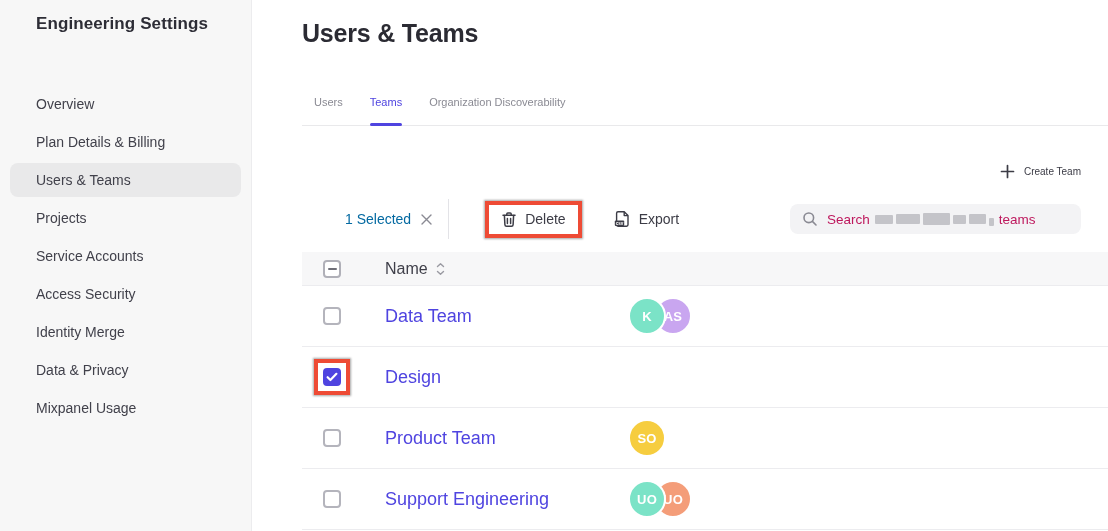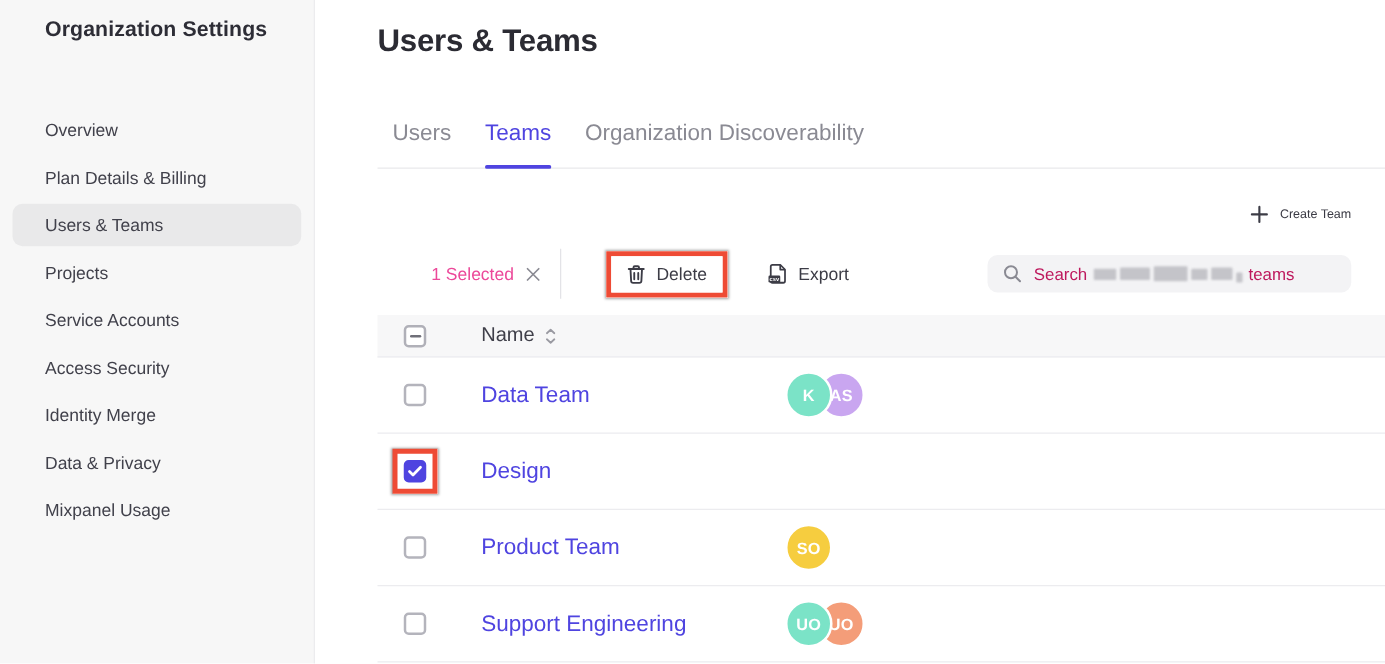--- a/index.html
+++ b/index.html
@@ -15,32 +15,32 @@
   .nav-item { height:34px; margin:0 10px 4px 10px; padding-left:26px; display:flex; align-items:center;
               font-size:14px; color:#41414b; border-radius:8px; cursor:pointer; }
   .nav-item.selected { background:#e9e9ea; }
 
   
   .main { position:absolute; left:252px; top:0; right:0; height:531px; }
   .page-title { position:absolute; top:19px; left:50px; font-size:25px; font-weight:700; color:#2b2b33; letter-spacing:-.2px; }
 
   .tabbar { position:absolute; top:96px; left:50px; right:0; border-bottom:1px solid #e9e9eb; }
   .tabs { display:flex; gap:27px; padding-left:12px; }
-  .tab { position:relative; font-size:18px; color:#8a8a93; padding-bottom:17px; cursor:pointer; }
+  .tab { position:relative; font-size:11px; color:#8a8a93; padding-bottom:17px; cursor:pointer; }
   .tab.active { color:#4f44e0; font-weight:500; }
   .tab.active::after { content:""; position:absolute; left:0; right:0; bottom:-1px; height:3px;
                        background:#4f44e0; border-radius:2px; }
 
   .create-team { position:absolute; top:164px; right:27px; display:flex; align-items:center; gap:9px;
                  font-size:10px; font-weight:500; color:#3a3a44; cursor:pointer; }
 
   
   .toolbar { position:absolute; top:199px; left:50px; right:27px; height:40px; display:flex; align-items:center; }
   .selected-group { display:flex; align-items:center; gap:9px; margin-left:43px; }
-  .selected-label { font-size:14px; font-weight:500; color:#ec4899; }
+  .selected-label { font-size:14px; font-weight:500; color:#0369a1; }
   .close-x { display:flex; cursor:pointer; }
   .v-divider { width:1px; height:40px; background:#e3e3e7; margin-left:15px; }
 
   .annotation { border:4px solid #ee4b35; box-shadow:0 0 2px 1px rgba(0,0,0,.35); }
   .delete-wrap { margin-left:36px; }
   .btn-plain { display:flex; align-items:center; gap:8px; background:#fff; border:none;
                font-family:inherit; font-size:14px; font-weight:500; color:#3c3c46; cursor:pointer; padding:6px 12px; }
   .export-btn { margin-left:28px; padding:6px 4px; background:transparent; }
 
   .search-box { margin-left:auto; width:291px; height:30px; background:#f3f3f5; border-radius:8px;
@@ -75,21 +75,21 @@
   .avatar:first-child { position:relative; z-index:1; }
 
   .sort-icon { display:flex; cursor:pointer; }
 </style>
 </head>
 <body>
 
 <div class="screen">
 
   <div class="sidebar">
-    <div class="sidebar-title">Organization Settings</div>
+    <div class="sidebar-title">Engineering Settings</div>
     <div class="nav">
       <div class="nav-item">Overview</div>
       <div class="nav-item">Plan Details &amp; Billing</div>
       <div class="nav-item selected">Users &amp; Teams</div>
       <div class="nav-item">Projects</div>
       <div class="nav-item">Service Accounts</div>
       <div class="nav-item">Access Security</div>
       <div class="nav-item">Identity Merge</div>
       <div class="nav-item">Data &amp; Privacy</div>
       <div class="nav-item">Mixpanel Usage</div>

